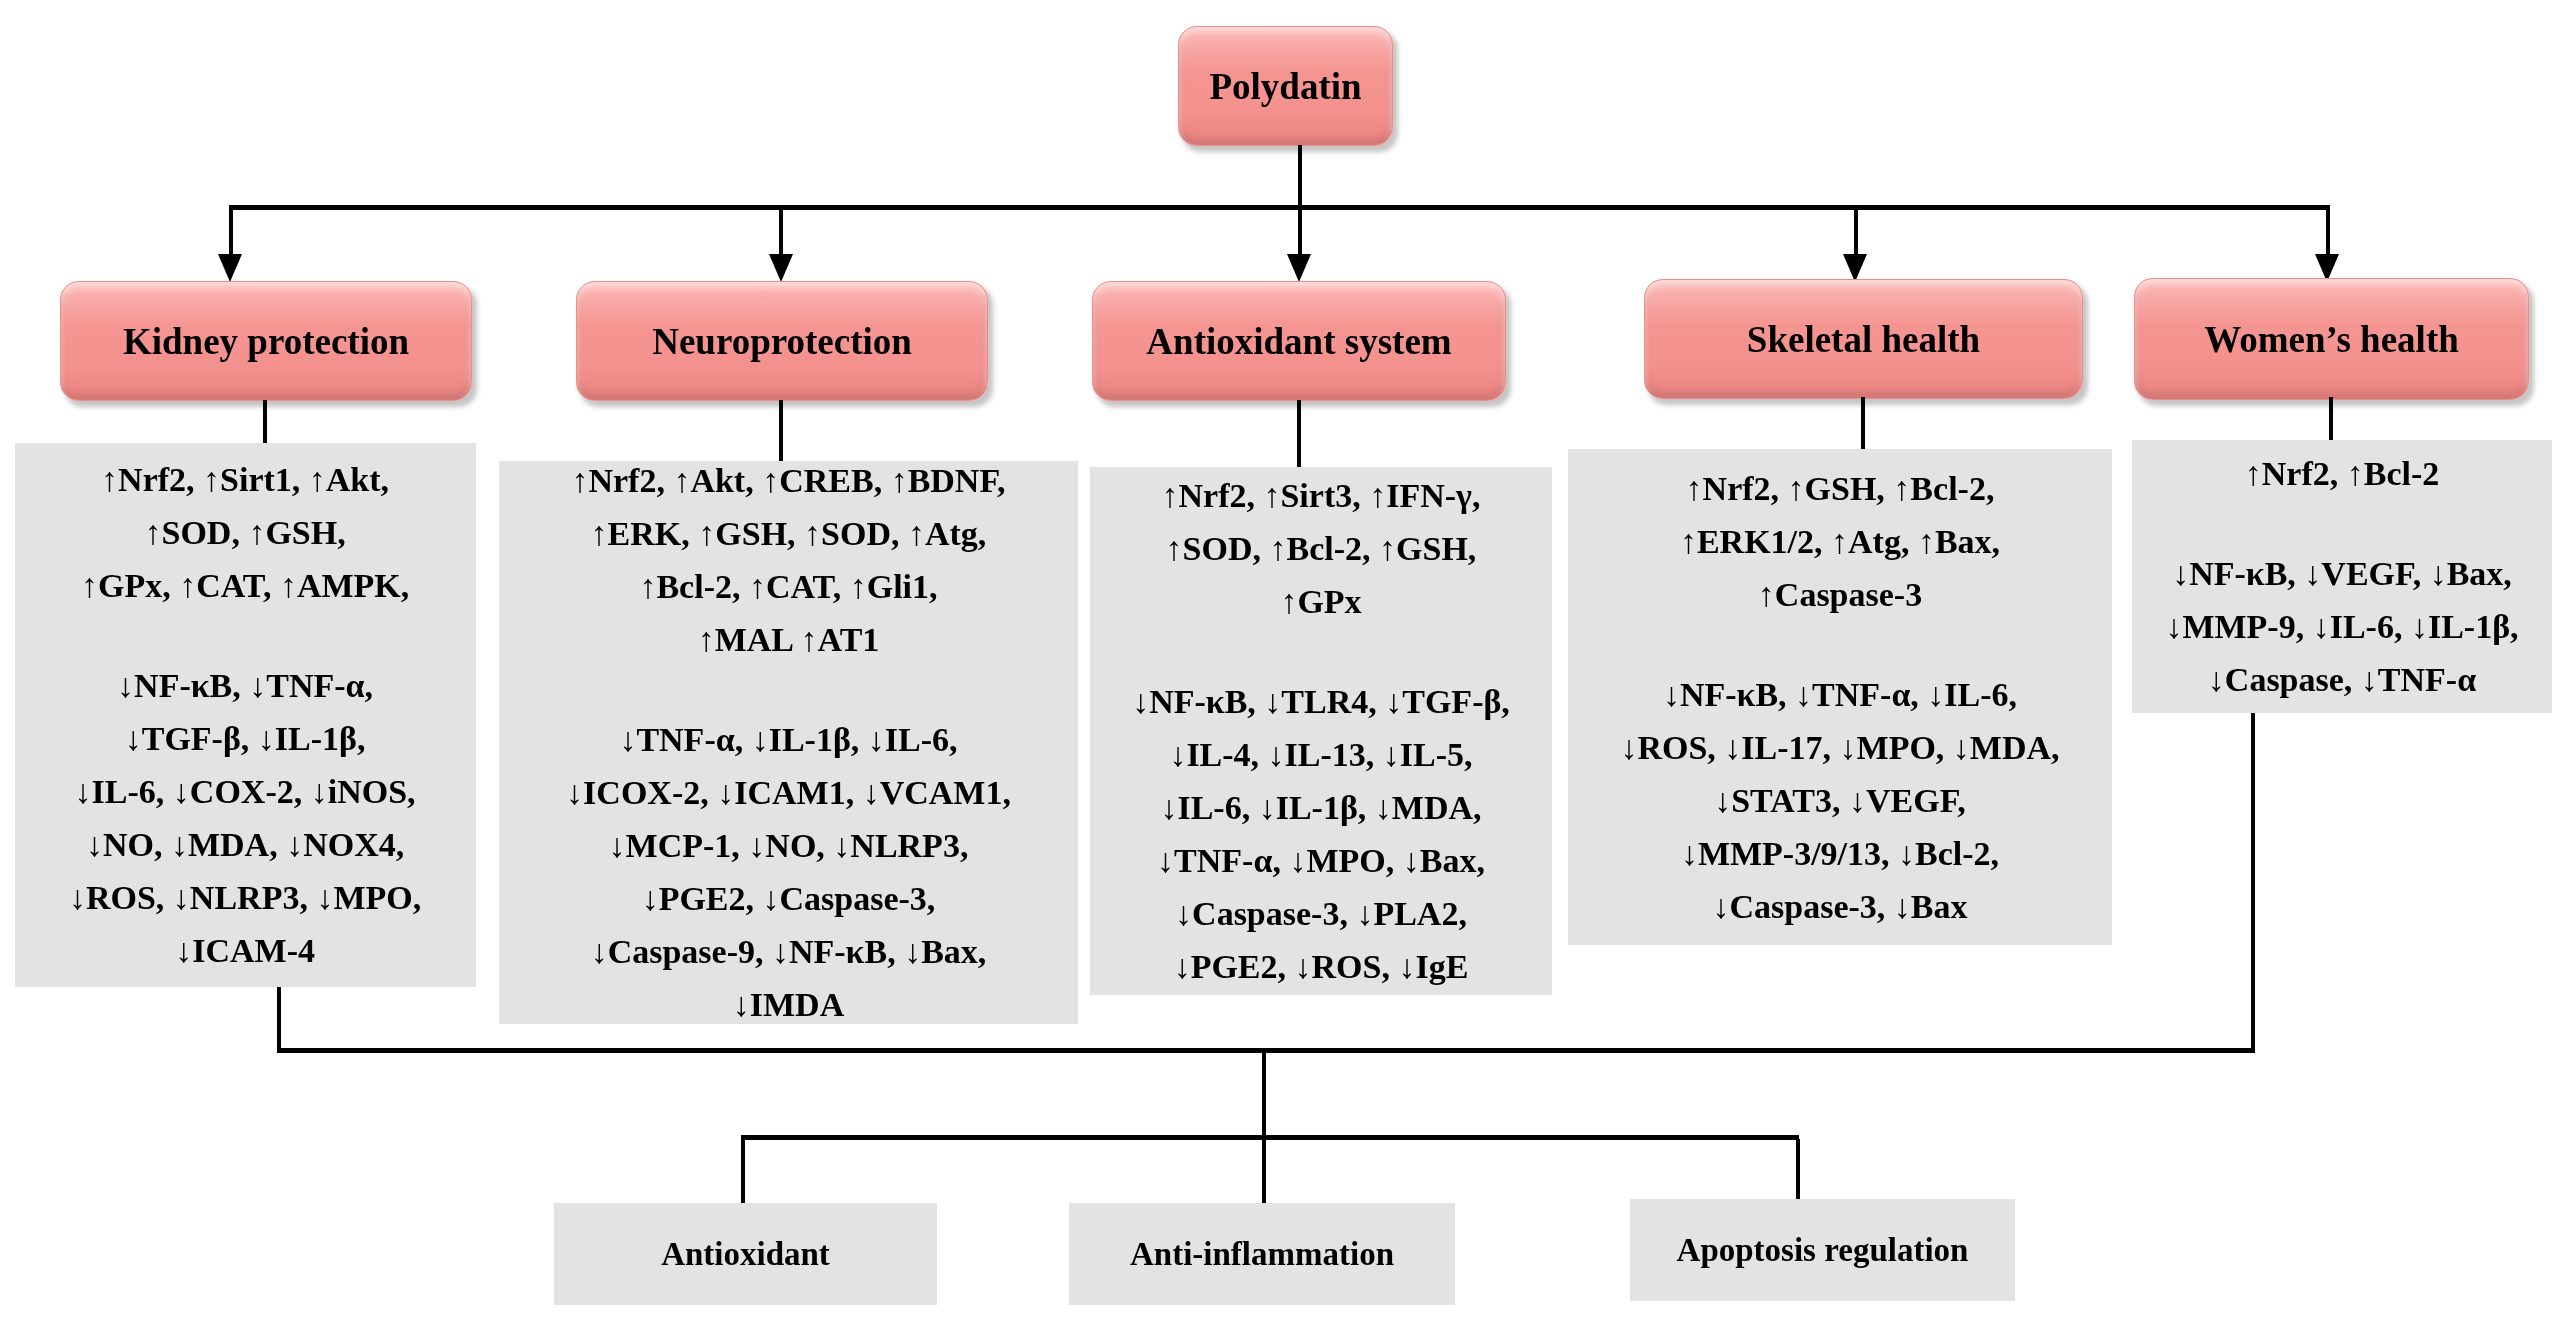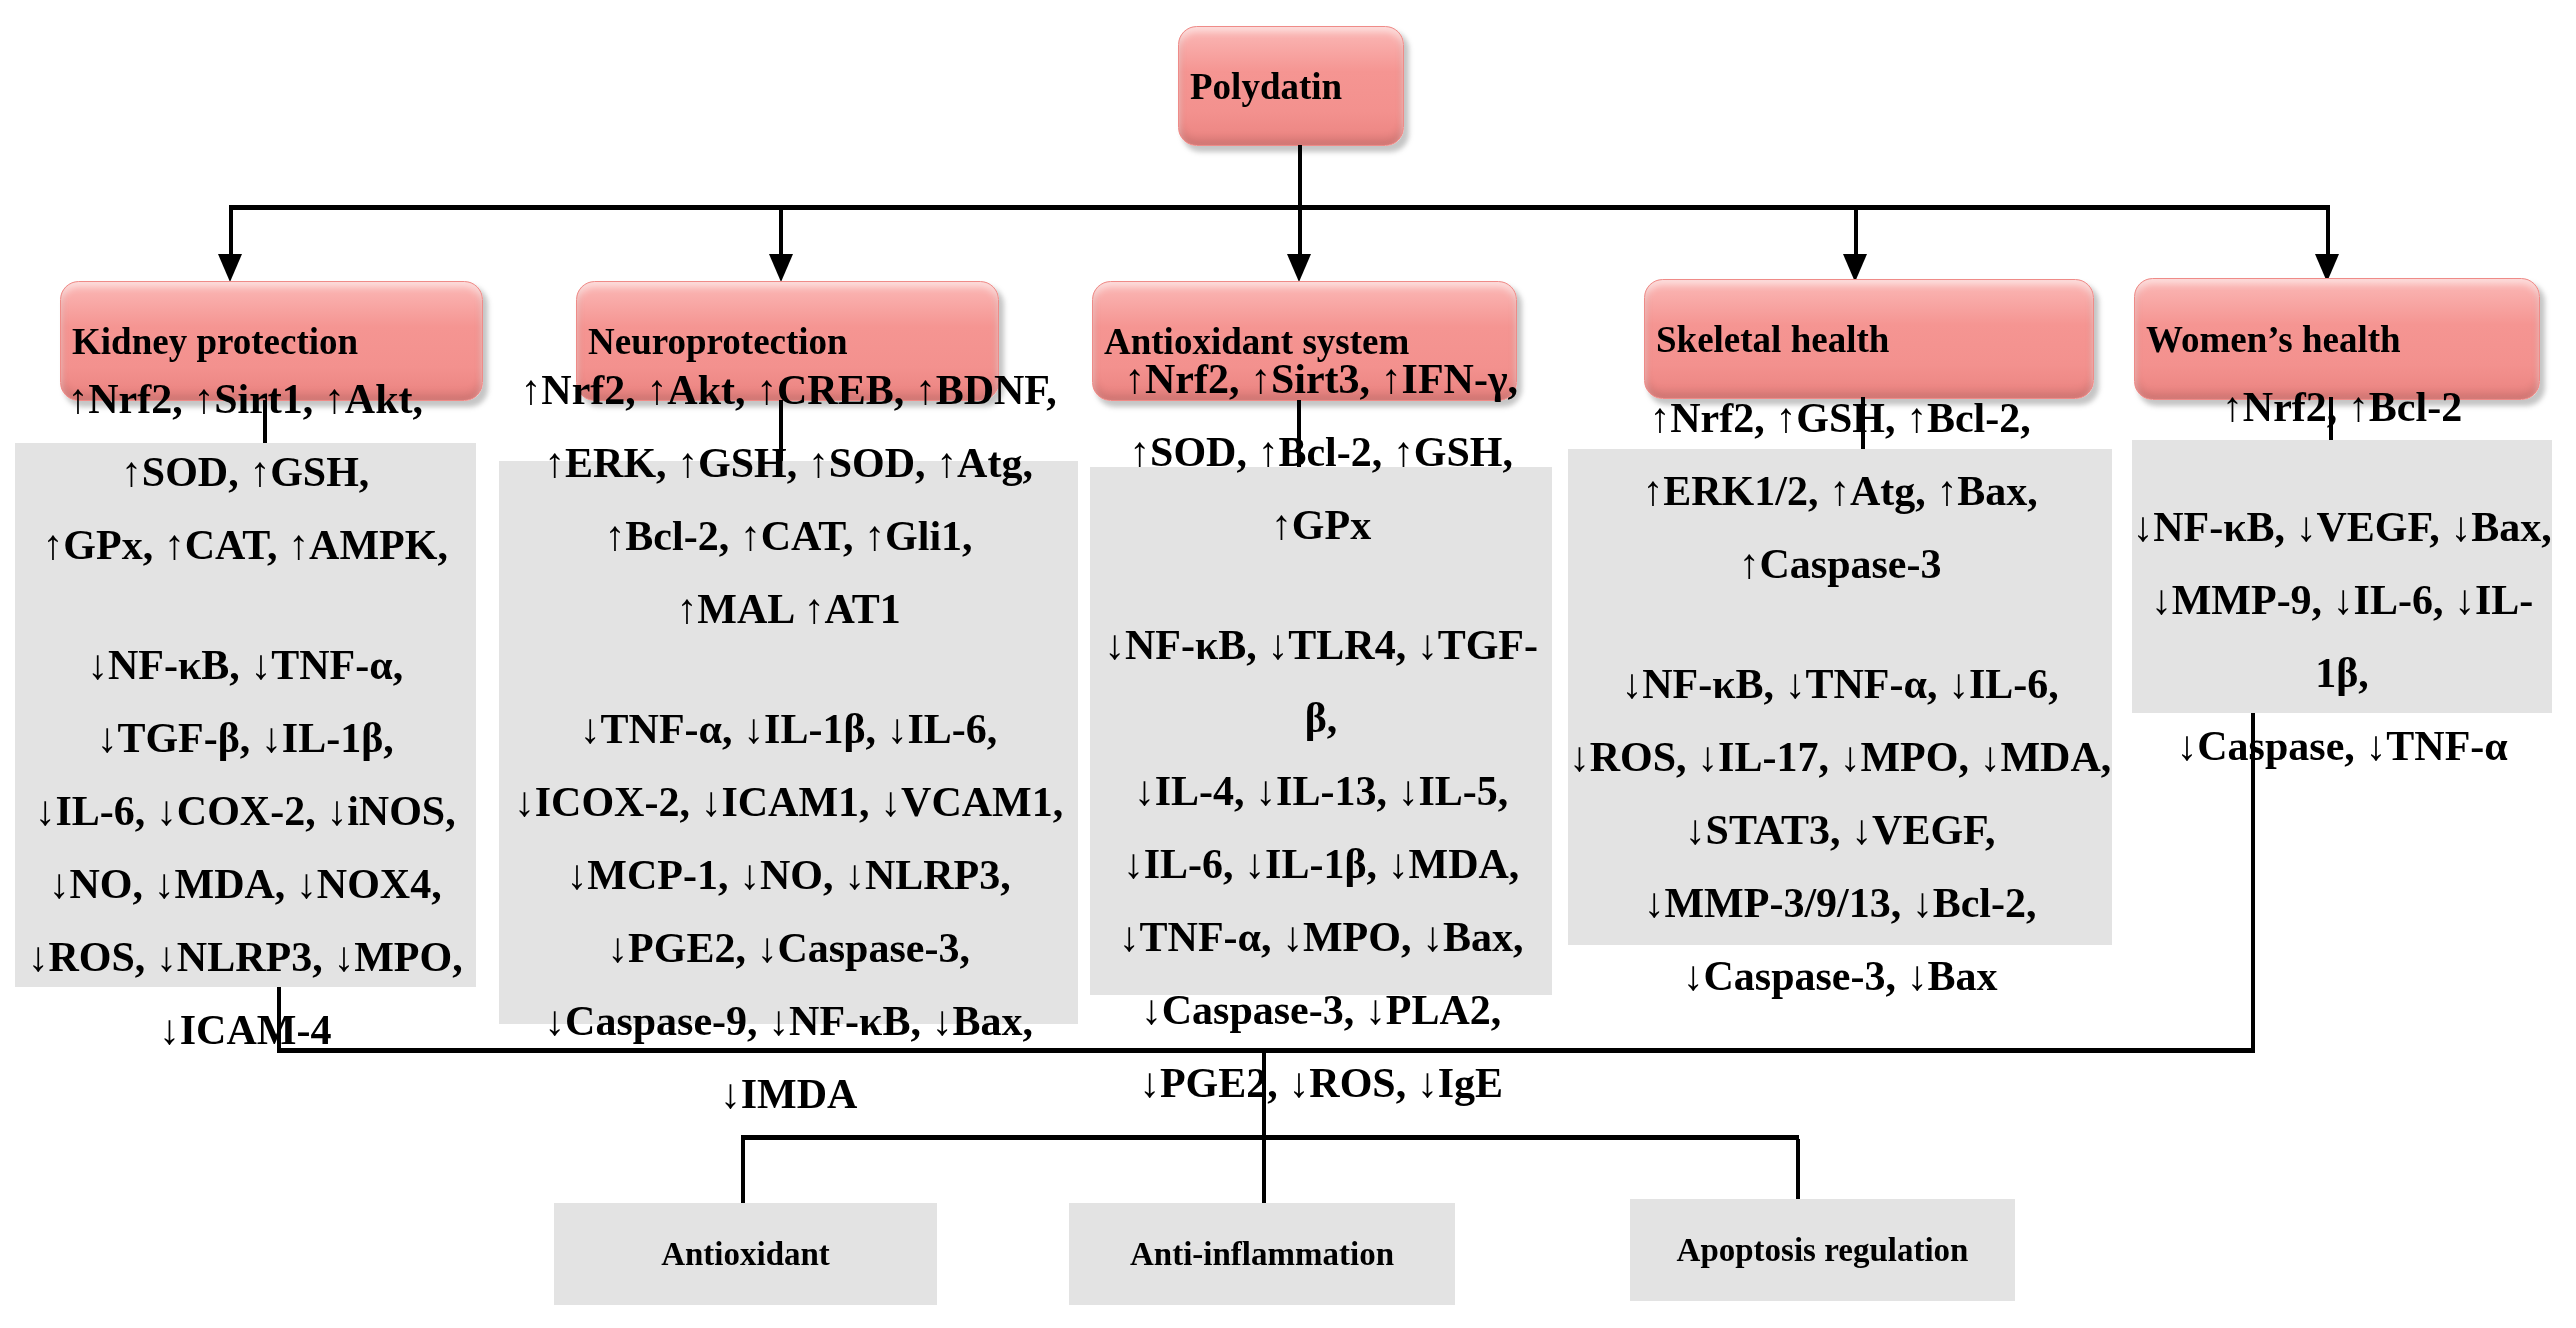--- a/index.html
+++ b/index.html
@@ -10,43 +10,42 @@
     background:#ffffff;
     font-family:"Liberation Serif","DejaVu Serif",serif;
     color:#000;
     overflow:hidden;
   }
   .node{
     position:absolute;
     border-radius:18.7px;
     display:flex;
     align-items:center;
-    justify-content:flex-start;
+    justify-content:center;
     font-weight:bold;
     font-size:37px;
     text-align:center;
     background:linear-gradient(180deg,#fbb9b7 0%,#f59592 38%,#f3918e 72%,#ea8380 100%);
     border:1.2px solid #ef8b88;
     box-shadow:4.1px 5.3px 5.3px rgba(110,110,110,0.40),
                inset 0 4.7px 7px rgba(255,255,255,0.55),
                inset 0 -5.8px 8.2px rgba(0,0,0,0.12);
-    padding-left:11px;
   }
   .panel{
     position:absolute;
     background:#e3e3e3;
     display:flex;
     flex-direction:column;
     align-items:center;
     justify-content:center;
     gap:47px;
     text-align:center;
     font-weight:bold;
-    font-size:42px;
-    line-height:73px;
+    font-size:34px;
+    line-height:53px;
   }
   .panel .grp{white-space:pre-line;}
   .mech{
     position:absolute;
     background:#e3e3e3;
     display:flex;
     align-items:center;
     justify-content:center;
     font-weight:bold;
     font-size:33px;

